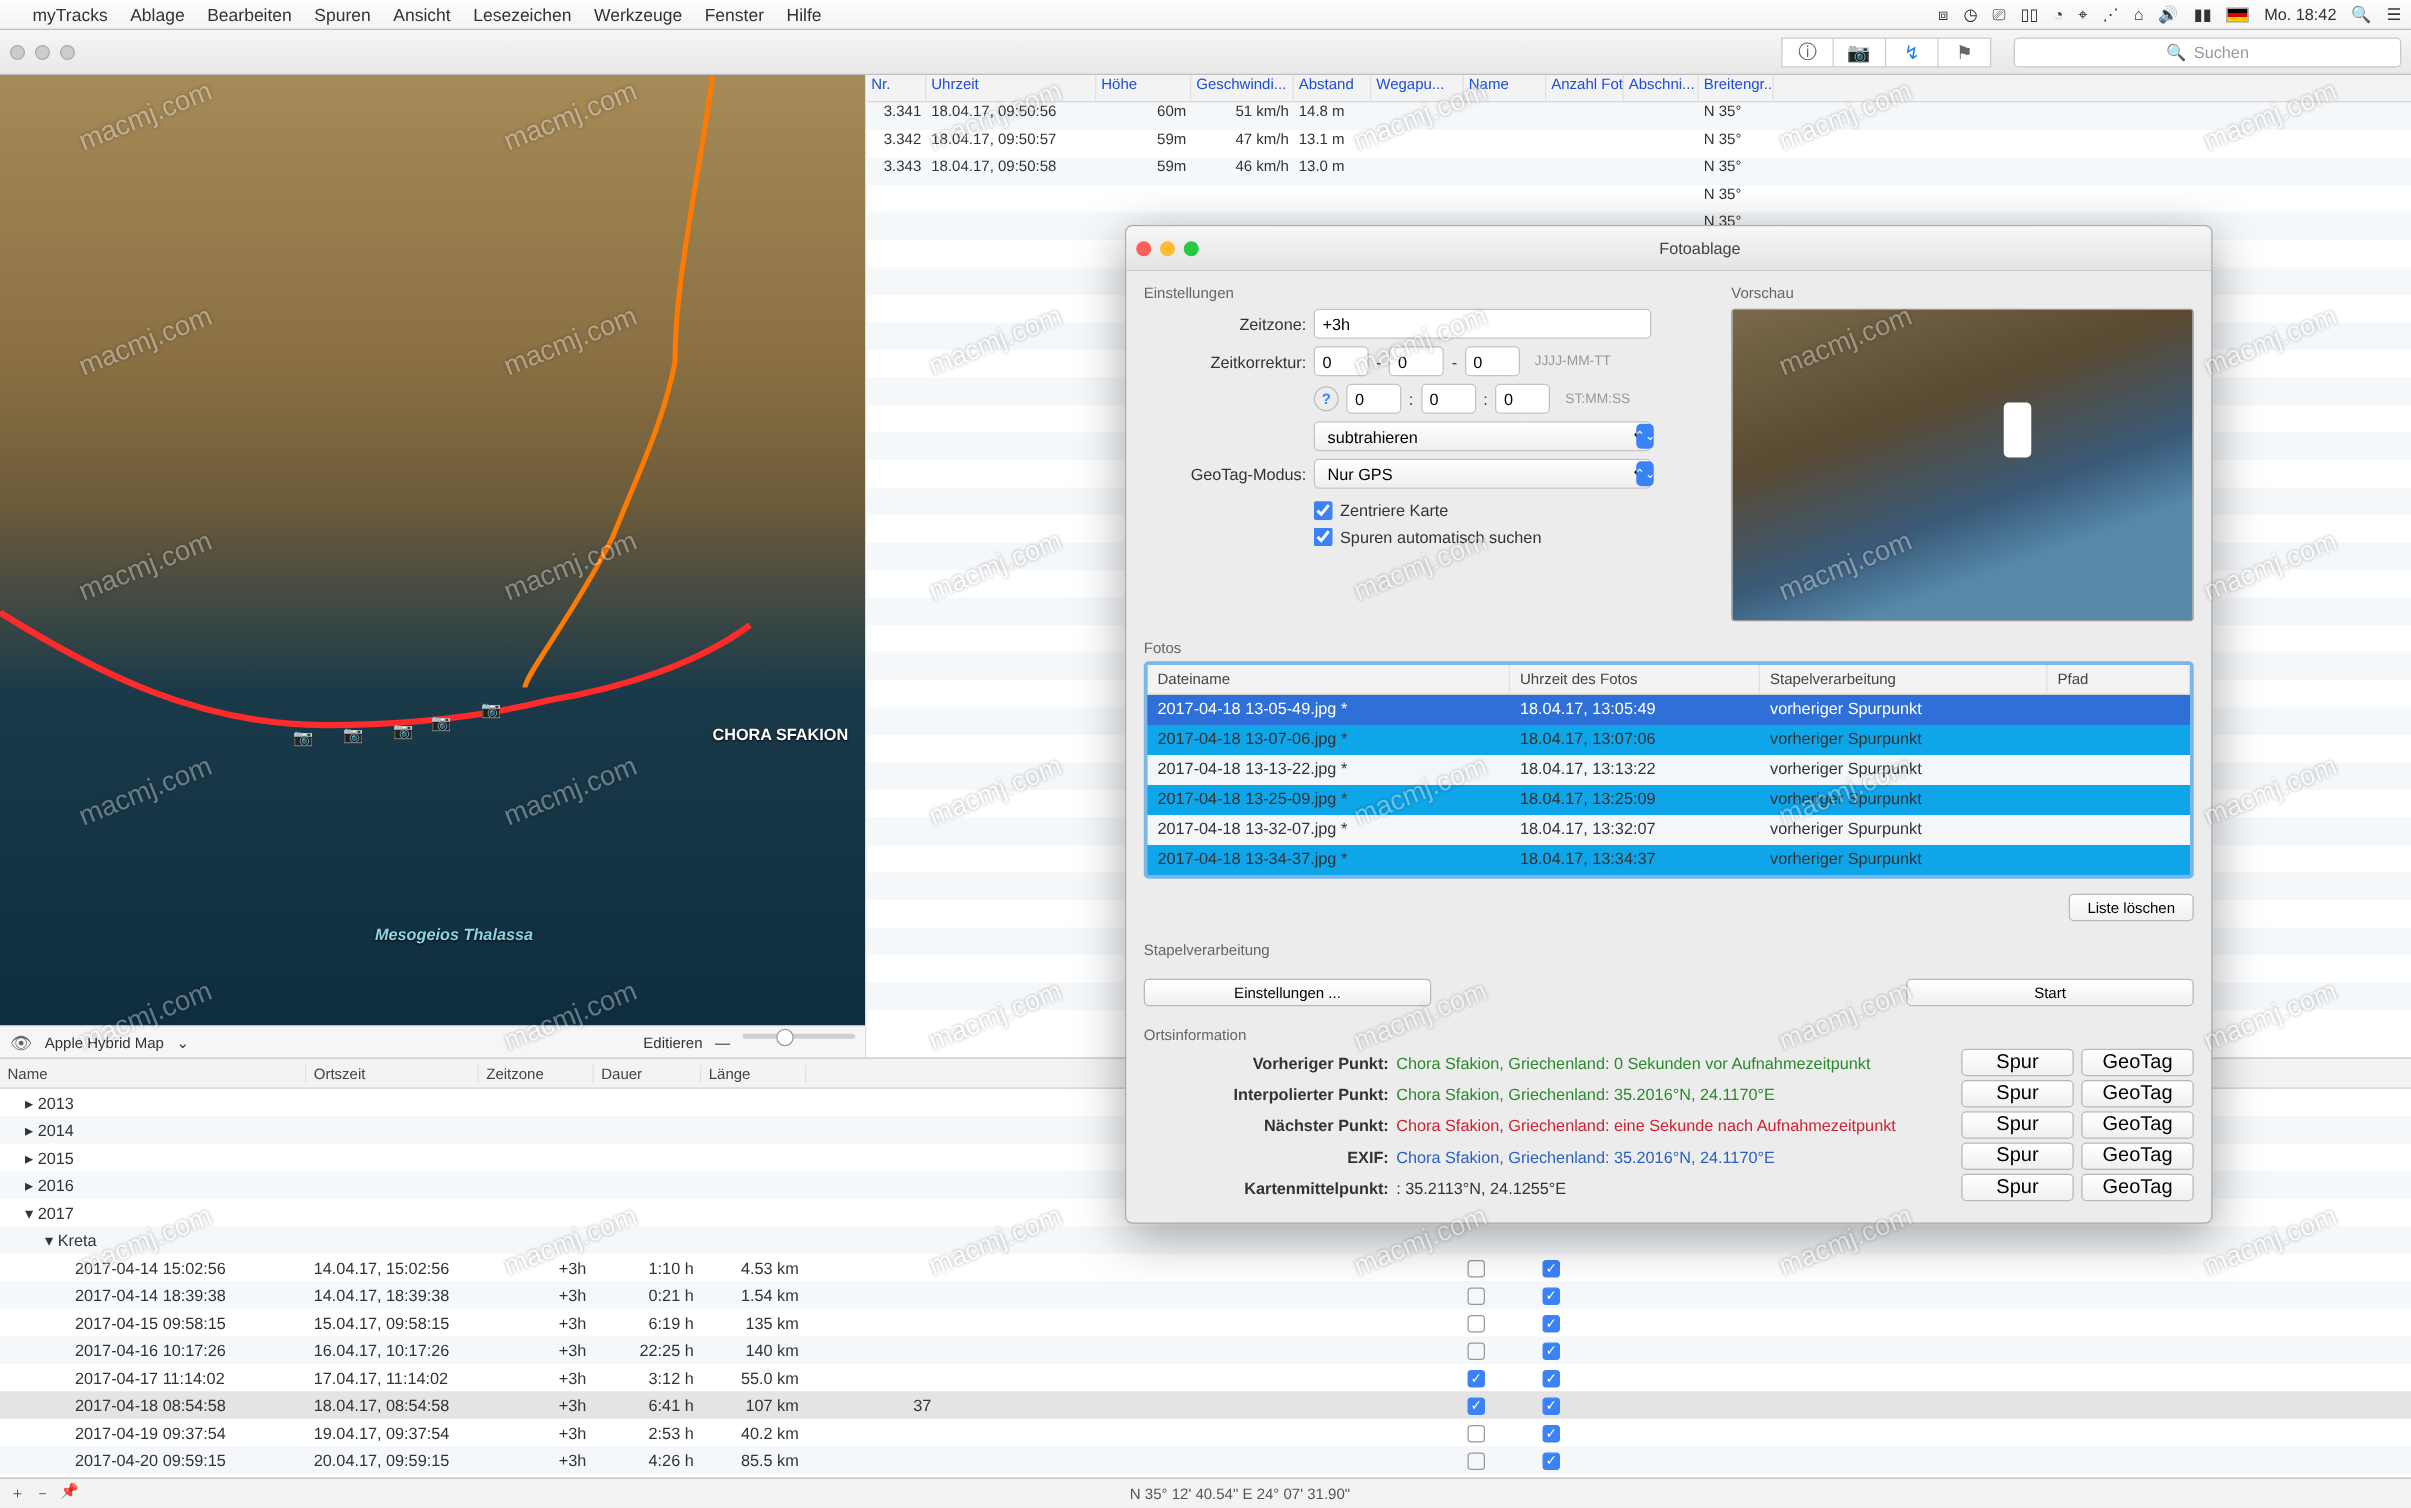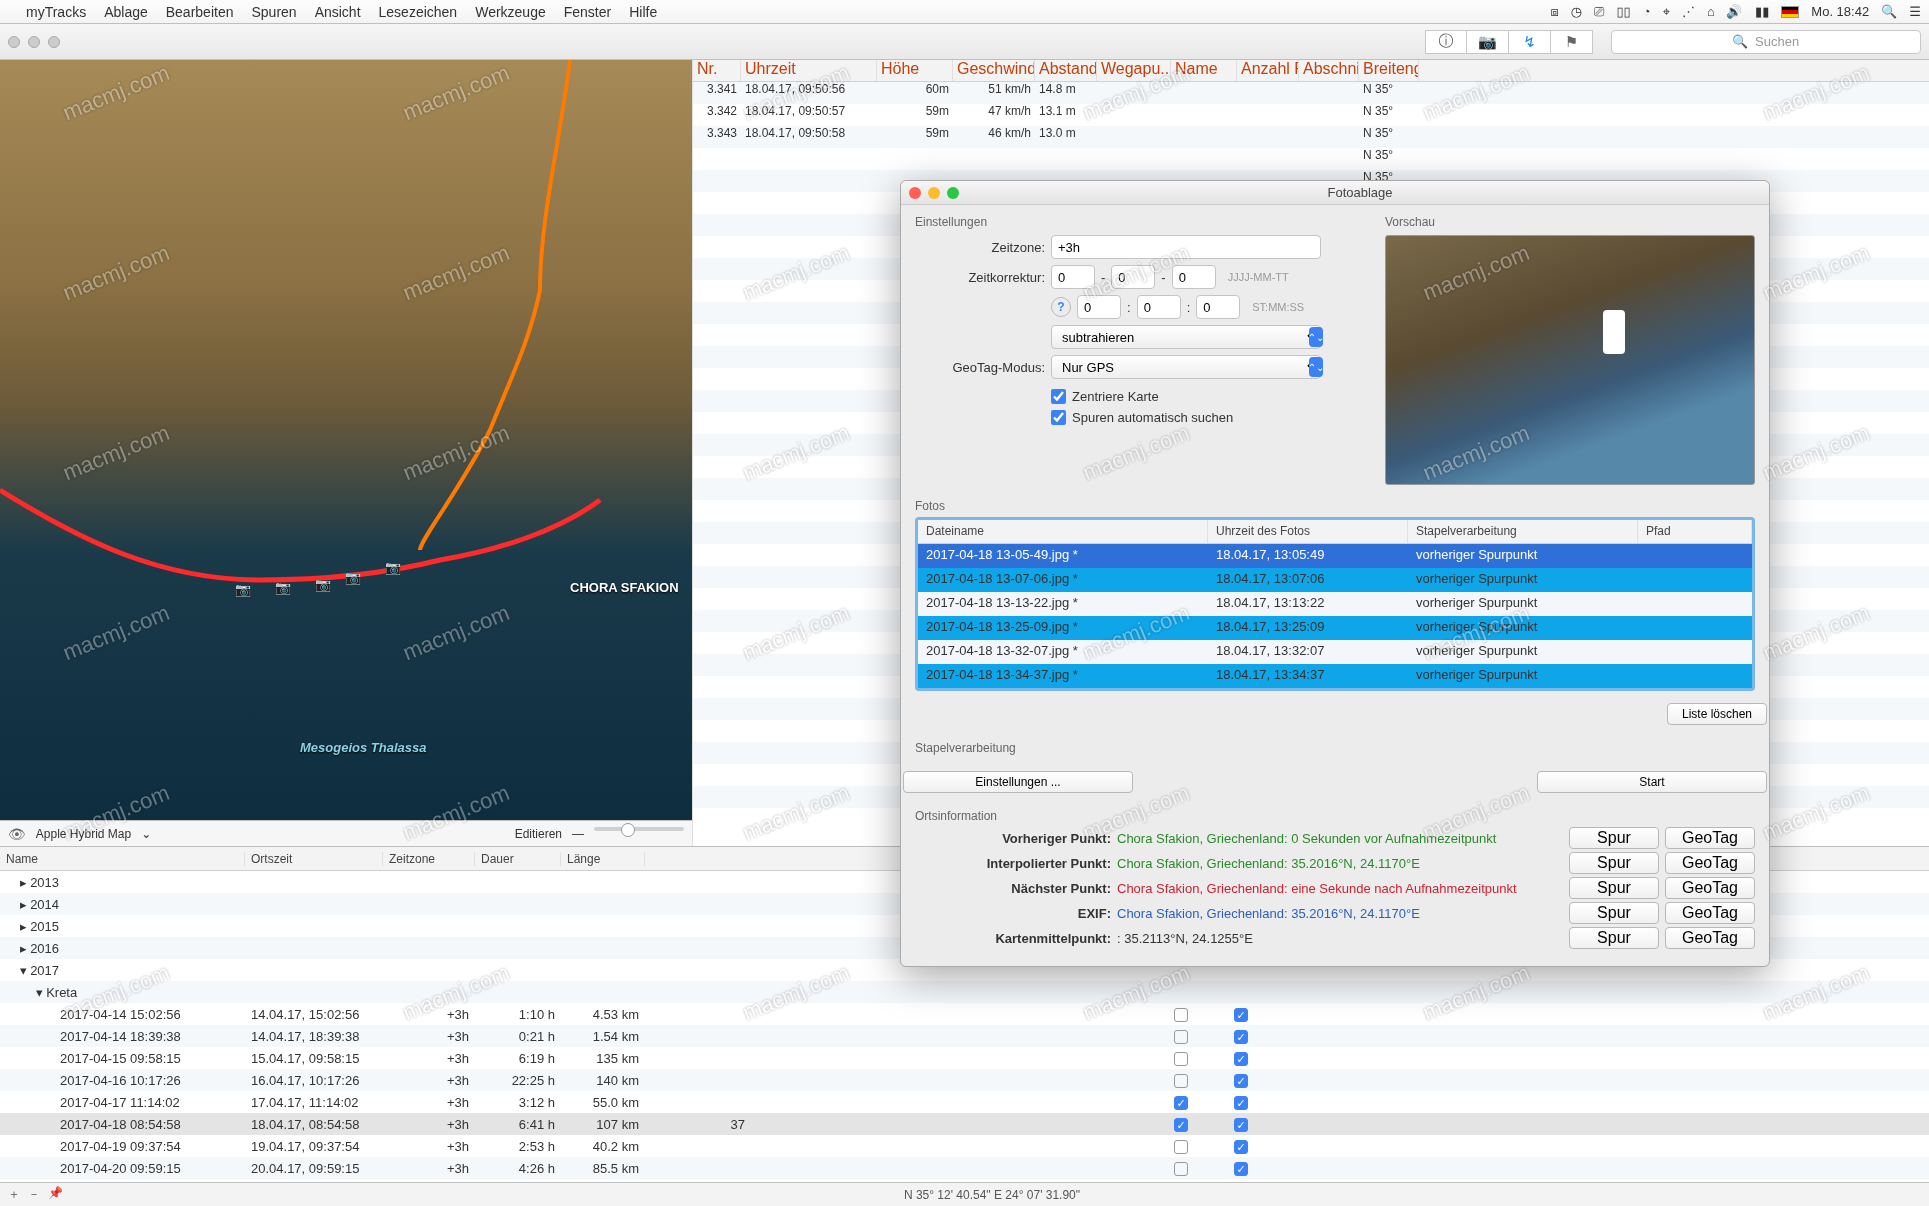--- a/index.html
+++ b/index.html
@@ -48,35 +48,35 @@
 .tracklist .ind { display:inline-block; }
 .nameCell { white-space:nowrap; }
 .cb { width:14px; height:14px; border:1px solid #999; border-radius:3px; display:inline-block; vertical-align:middle; }
 .cb.on { background:#3b82f6; border-color:#3b82f6; }
 .cb.on::after { content:'✓'; color:#fff; font-size:11px; display:block; text-align:center; line-height:12px; }
 .num { text-align:right; }
 
 
 .ptable { position:absolute; top:60px; left:692px; right:0; height: 786px; background:#fff; border-left:1px solid #ddd; }
 .ptable .hdr, .ptable .row { display:grid; grid-template-columns: 48px 136px 76px 82px 62px 74px 66px 62px 60px repeat(30, 60px); }
-.ptable .hdr { background:#f3f3f3; border-bottom:1px solid #d0d0d0; height:22px; font-size:16px; color:#c2410c; }
+.ptable .hdr { background:#f3f3f3; border-bottom:1px solid #d0d0d0; height:22px; font-size:12px; color:#1d4ed8; }
 .ptable .hdr div { padding:0 4px; border-right:1px solid #e0e0e0; overflow:hidden; white-space:nowrap; }
 .ptable .row { height:22px; font-size:12px; }
 .ptable .row div { padding: 0 4px; white-space:nowrap; }
 .ptable .row:nth-child(odd){ background:#f5f8fb; }
 .ptable .row div.num { text-align:right; }
 
 
 .statusbar { position:absolute; bottom:0; left:0; right:0; height:24px; background:#f3f3f3; border-top:1px solid #bfbfbf; display:flex; align-items:center; padding:0 8px; font-size:12px; color:#555; }
 .statusbar .btns { display:flex; gap:8px; }
 .statusbar .coord { margin:0 auto; }
 
 
 .panel { position:absolute; top:180px; left:900px; width:870px; background:#ececec; border:1px solid #aaa; border-radius:6px; box-shadow:0 10px 40px rgba(0,0,0,0.35); font-size:13px; }
-.panel .titlebar { height:24px; background:linear-gradient(#f6f6f6,#e4e4e4); border-bottom:1px solid #ccc; border-radius:6px 6px 0 0; display:flex; align-items:center; padding:4px 8px; }
+.panel .titlebar { height:36px; background:linear-gradient(#f6f6f6,#e4e4e4); border-bottom:1px solid #ccc; border-radius:6px 6px 0 0; display:flex; align-items:center; padding:4px 8px; }
 .panel .traffic2 { display:flex; gap:7px; }
 .panel .traffic2 span { width:12px; height:12px; border-radius:50%; }
 .panel .tRed { background:#ff5f57; } .panel .tYel { background:#febc2e; } .panel .tGrn { background:#28c840; }
 .panel .titlebar .tt { margin:0 auto; font-weight:500; color:#444; }
 .panel .body { display:flex; padding:10px 14px 4px; gap:16px; }
 .panel .settings { flex:1; }
 .panel .preview { width:370px; }
 .panel label.sec { font-size:12px; color:#666; display:block; margin-bottom:6px; }
 .panel .frow { display:flex; align-items:center; gap:6px; margin: 6px 0; }
 .panel .flab { width:130px; text-align:right; font-size:13px; }
@@ -92,21 +92,21 @@
 .phead { font-size:12px; color:#666; margin:4px 0; }
 .ptbl { border:3px solid #7ab7e8; border-radius:4px; background:#0ea5e9; }
 .ptbl .phr { display:grid; grid-template-columns: 290px 200px 230px 1fr; }
 .ptbl .phr.hd { background:#f3f3f3; border-bottom:1px solid #d0d0d0; height:24px; font-size:12px; color:#444; }
 .ptbl .phr.hd div { padding:4px 8px; border-right:1px solid #e0e0e0; }
 .ptbl .phr.r { height:24px; font-size:13px; }
 .ptbl .phr.r div { padding: 3px 8px; }
 .ptbl .phr.r.sel { background:#2f6fd8; color:#fff; }
 .ptbl .phr.r:nth-child(odd):not(.sel){ background:#f3f6fa; }
 
-.panel .btnrow { display:flex; padding:6px 2px; }
+.panel .btnrow { display:flex; padding:6px 14px; }
 .panel .btnrow button, .panel button.std { height:22px; border:1px solid #b8b8b8; background:linear-gradient(#fff,#f0f0f0); border-radius:4px; font-size:12px; padding:0 14px; }
 .panel .btnrow .right { margin-left:auto; }
 
 .locinfo { padding: 6px 14px 14px; }
 .locinfo .lrow { display:grid; grid-template-columns: 196px 1fr 90px 90px; gap:6px; align-items:center; margin:3px 0; font-size:13px; }
 .locinfo .llab { text-align:right; font-weight:600; color:#333; }
 .locinfo .lval { }
 .lgreen { color:#2a8a2a; } .lblue { color:#2a5fbf; } .lred { color:#c23; }
 .locinfo button { height:22px; border:1px solid #b8b8b8; background:linear-gradient(#fff,#f0f0f0); border-radius:4px; font-size:16px; }
 

